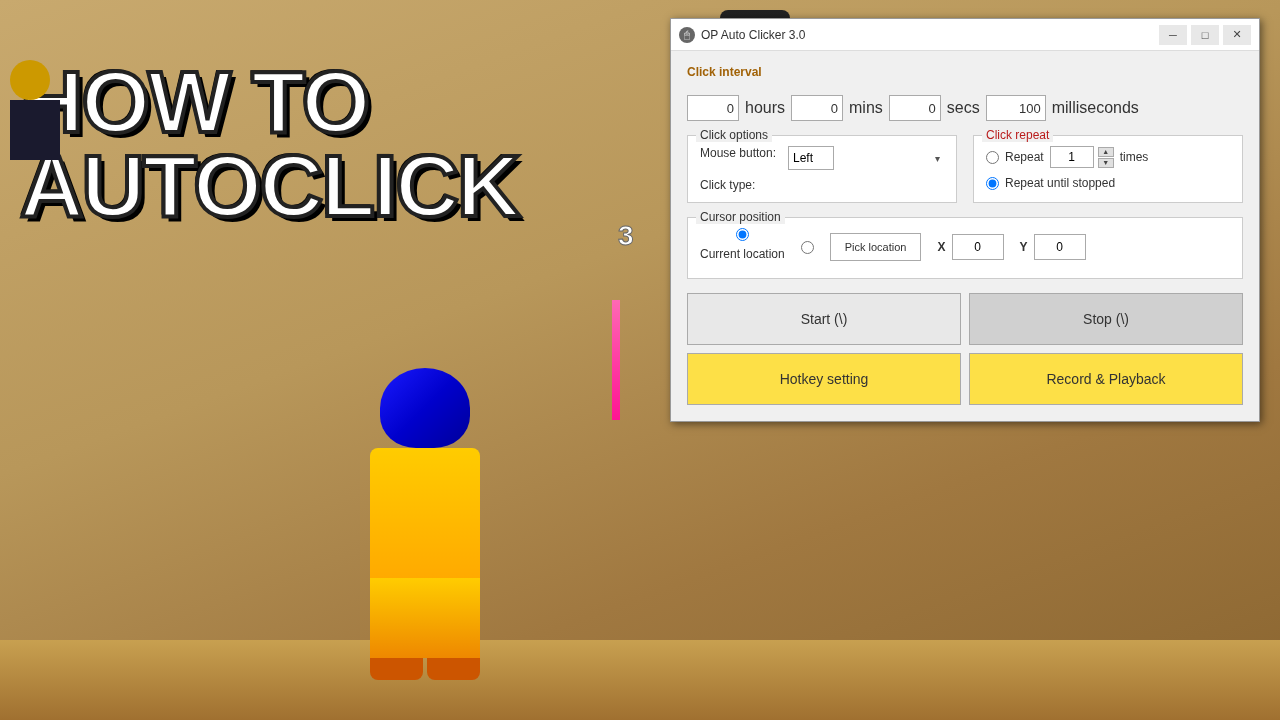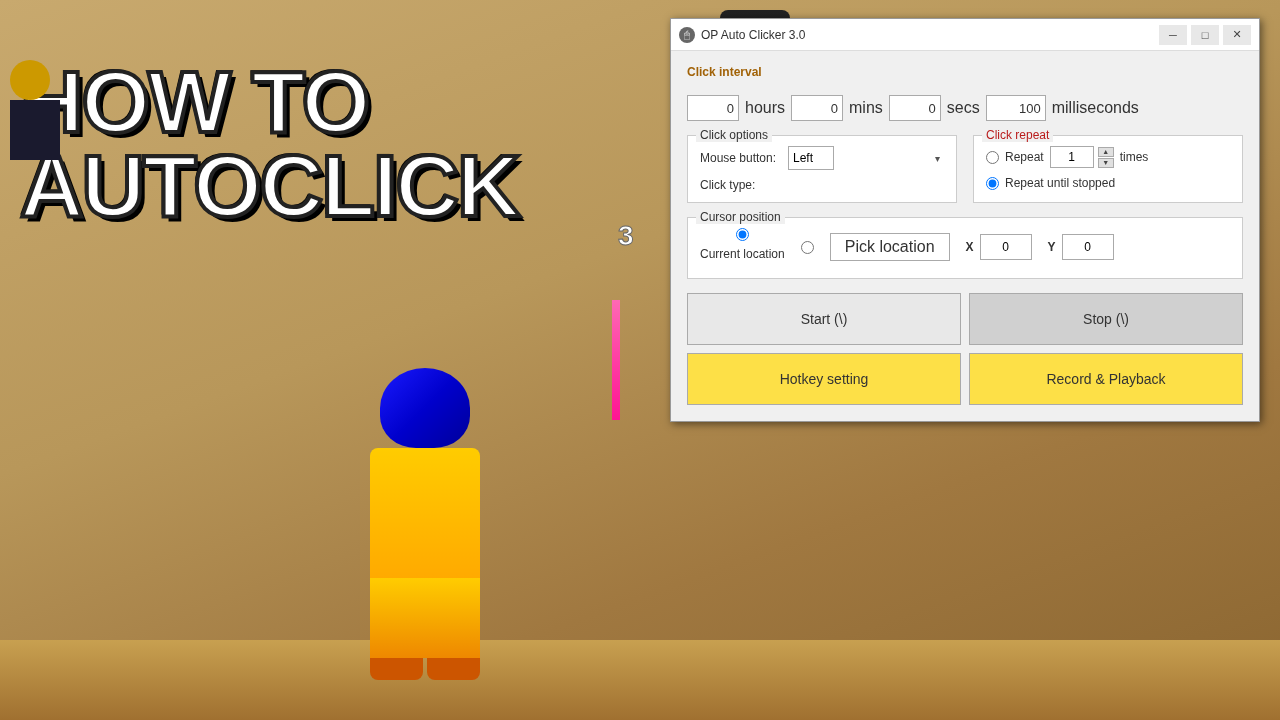--- a/index.html
+++ b/index.html
@@ -177,21 +177,21 @@
       top: -8px;
       left: 8px;
       background: #f0f0f0;
       padding: 0 4px;
       font-size: 12px;
       color: #b91c1c;
     }
 
     .option-row {
       display: flex;
-      align-items: center;
+      align-items: flex-start;
       gap: 8px;
       margin-bottom: 8px;
     }
 
     .option-row:last-child { margin-bottom: 0; }
 
     .option-label {
       font-size: 12px;
       color: #333;
       min-width: 80px;
@@ -309,21 +309,21 @@
     .cursor-pos-row {
       display: flex;
       align-items: center;
       gap: 16px;
     }
 
     .pick-location-btn {
       background: white;
       border: 1px solid #aaa;
       padding: 4px 14px;
-      font-size: 16px;
+      font-size: 11px;
       cursor: pointer;
       color: #333;
       height: 28px;
     }
 
     .coord-wrapper {
       display: flex;
       align-items: center;
       gap: 6px;
     }

